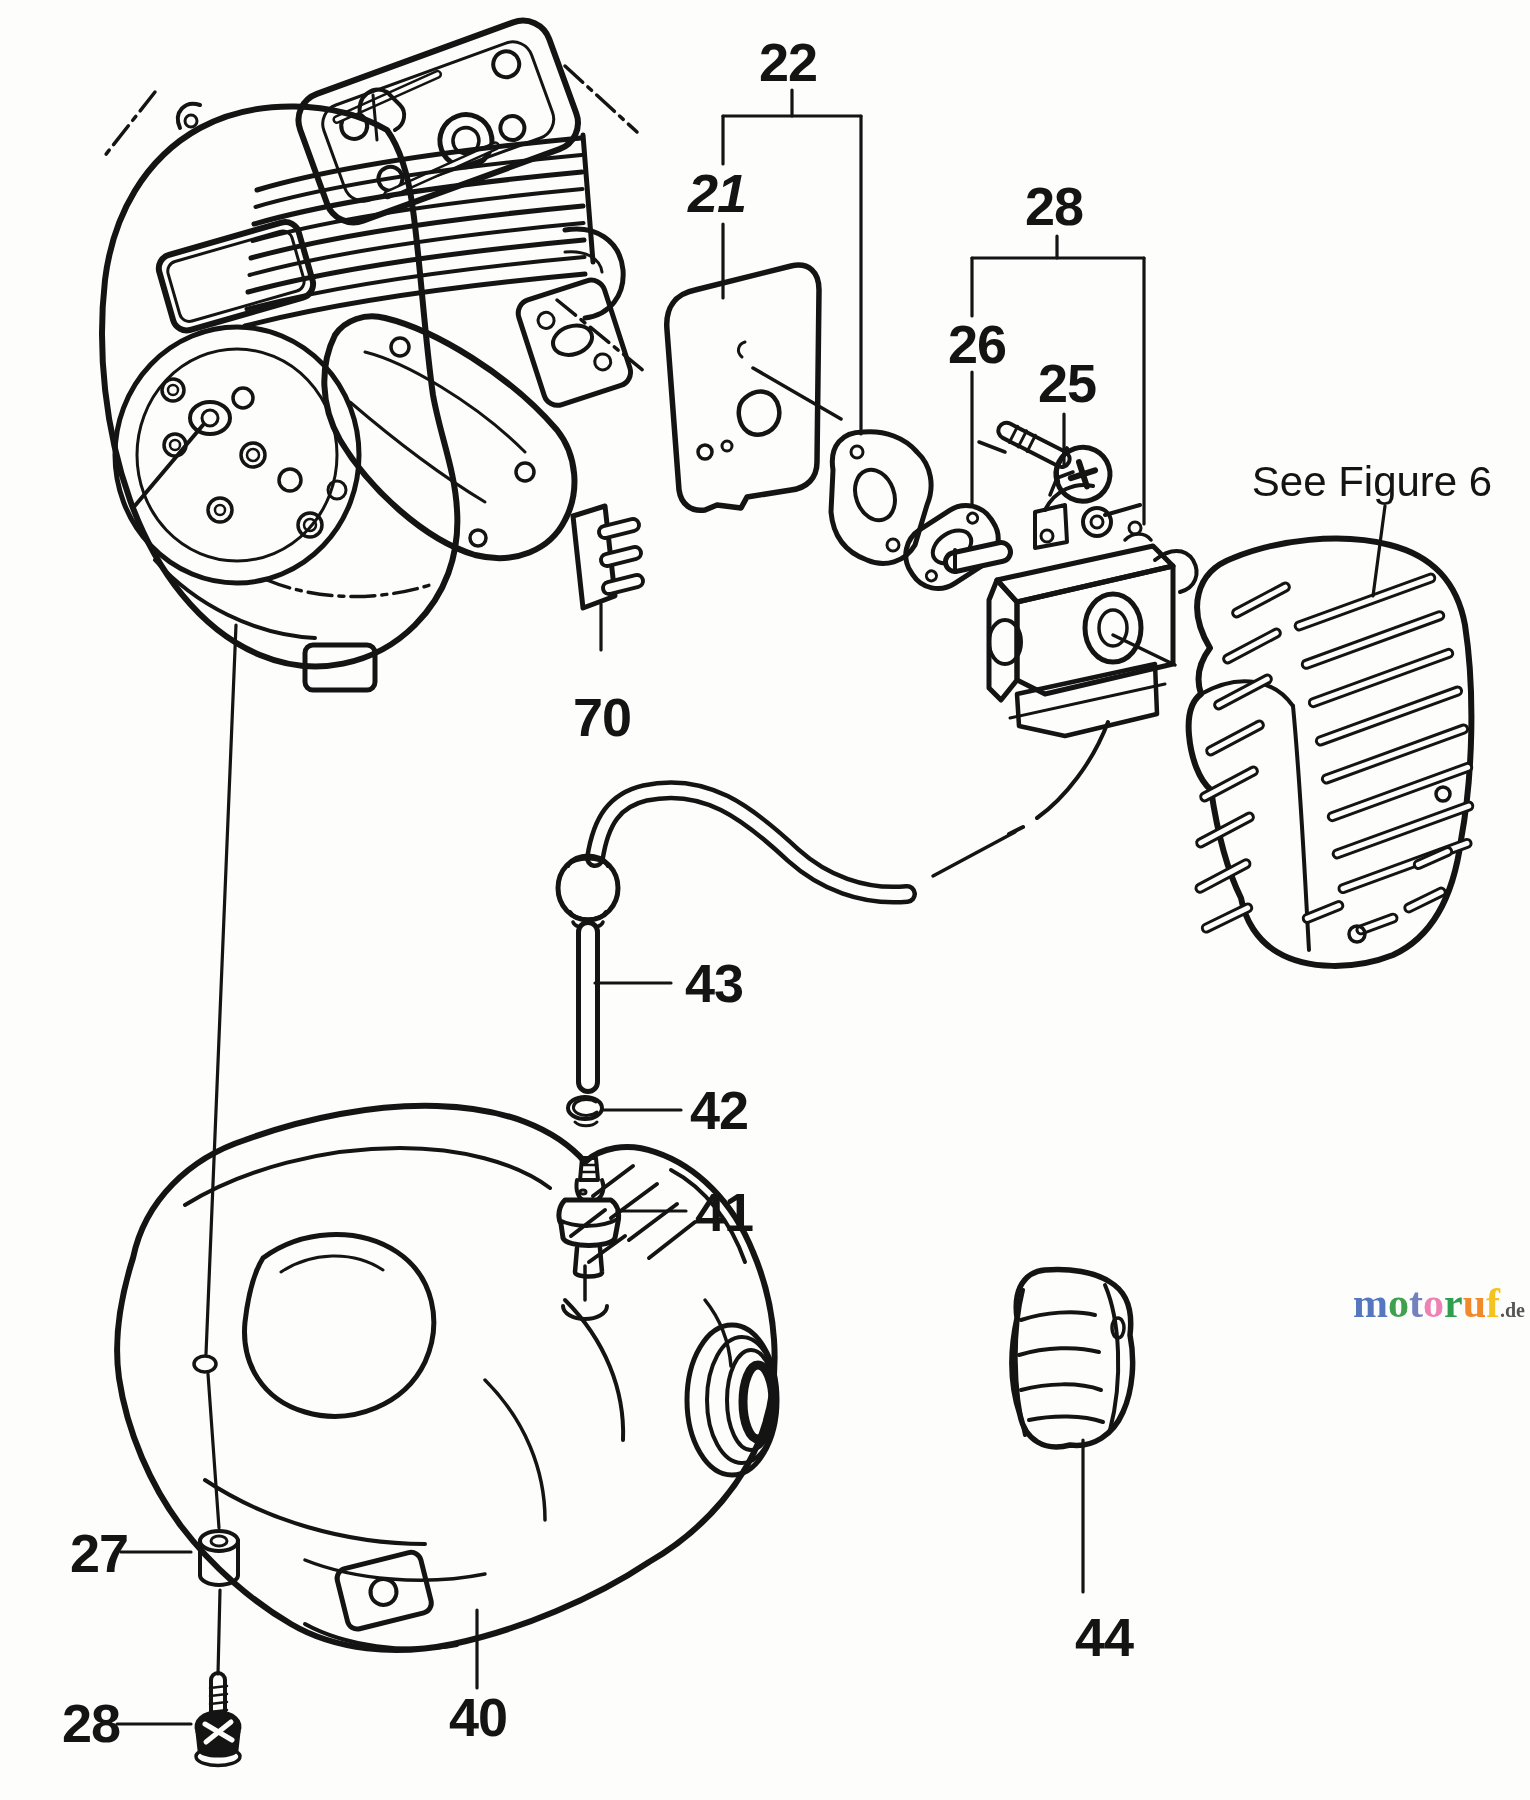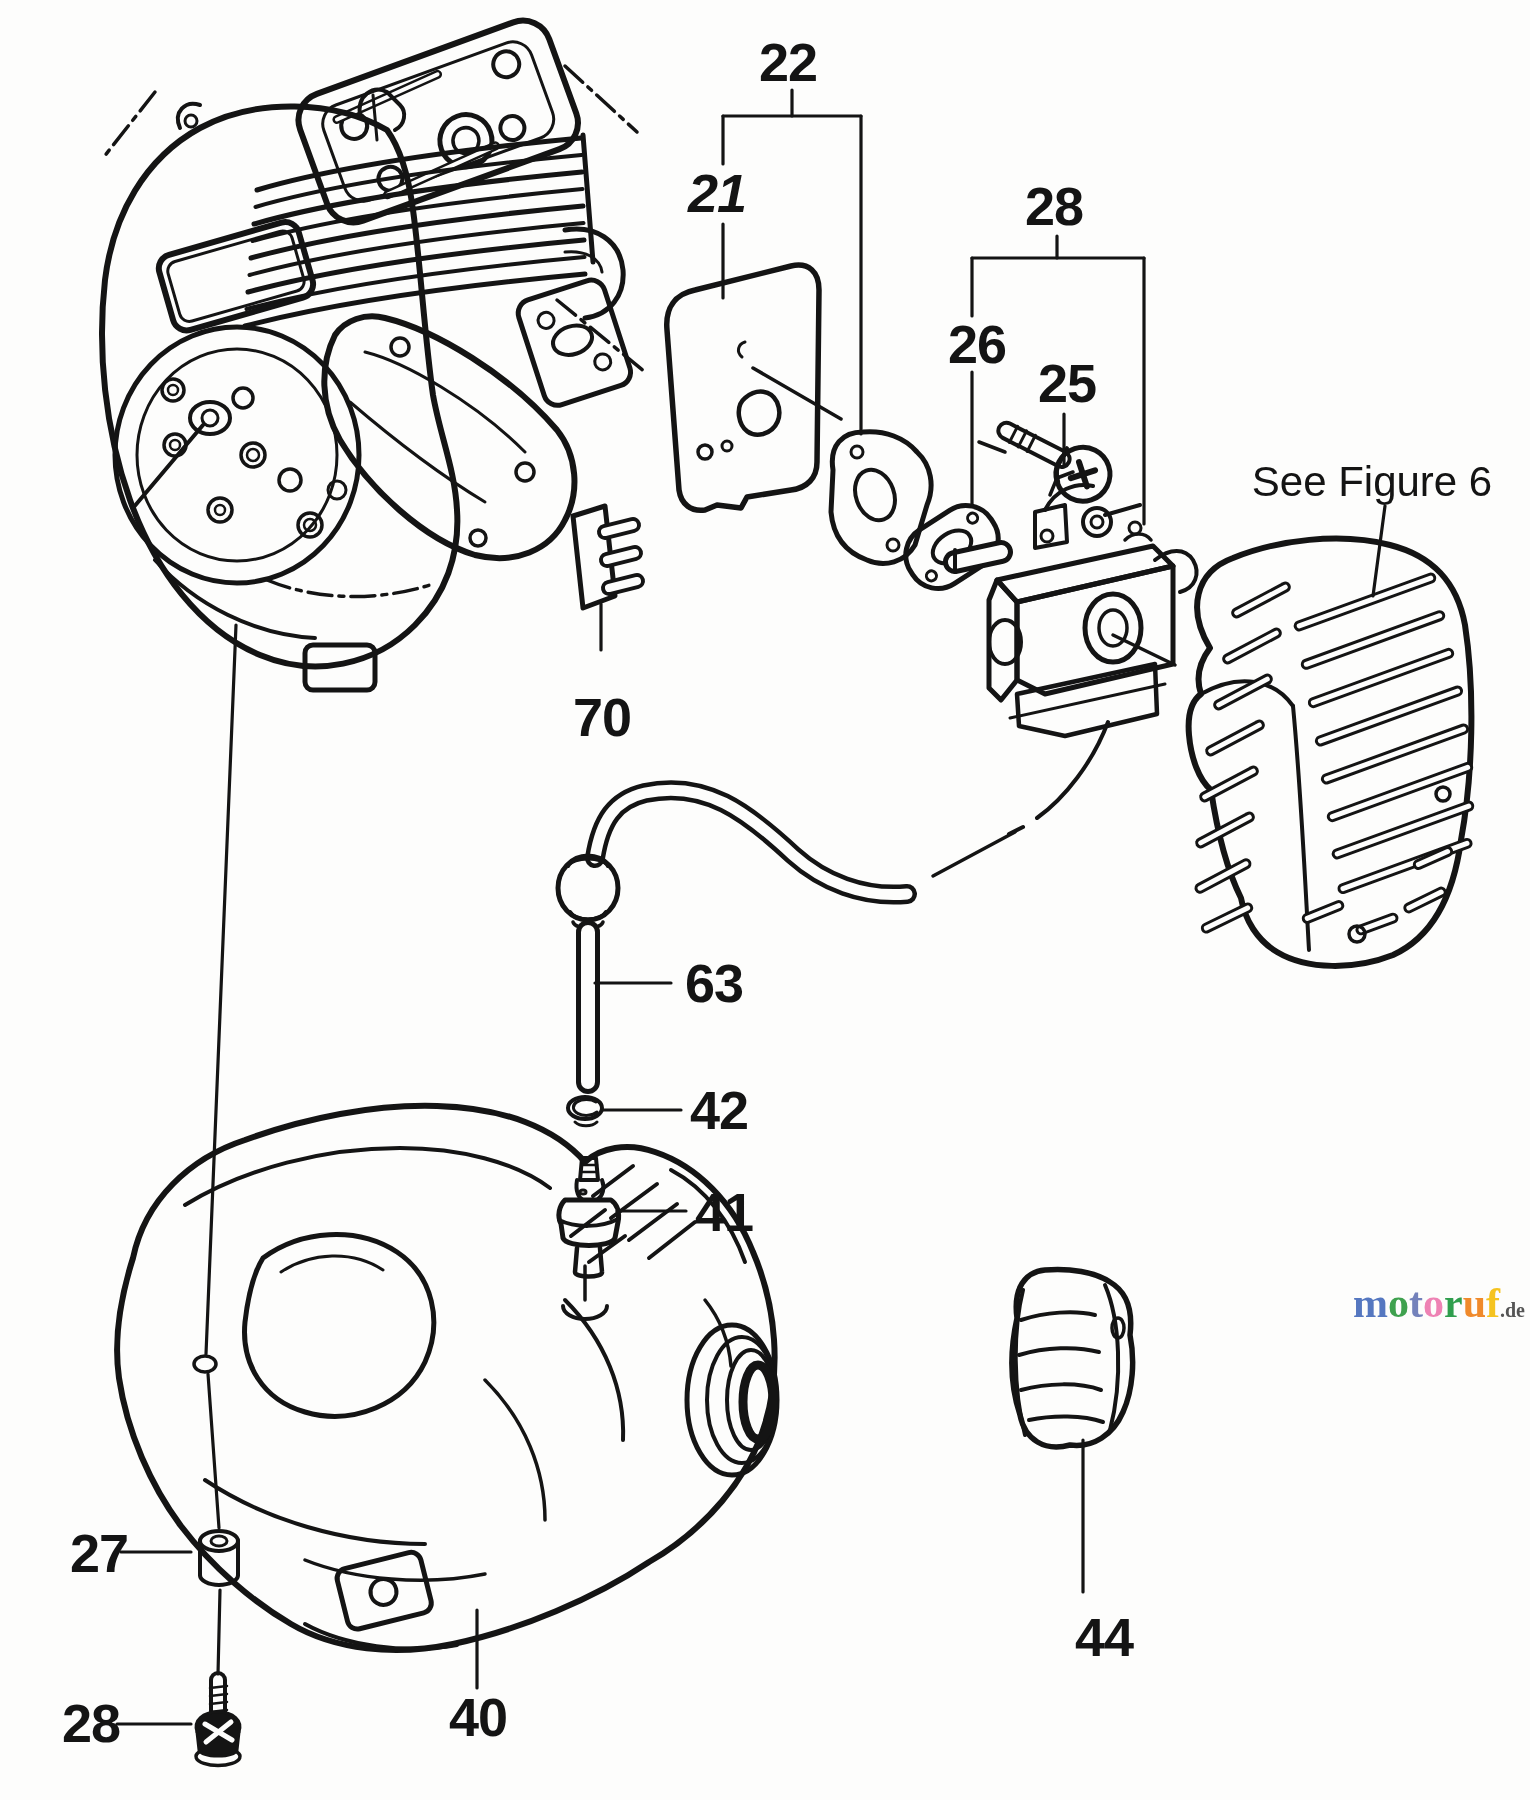--- a/index.html
+++ b/index.html
@@ -376,21 +376,21 @@
   </g>
 </svg>
 
 <div id="callouts">
       <div class="callout" style="left: 783px; top: 62px;">22</div>
       <div class="callout" style="left: 712px; top: 193px; font-style: italic;">21</div>
       <div class="callout" style="left: 1049px; top: 206px;">28</div>
       <div class="callout" style="left: 972px; top: 344px;">26</div>
       <div class="callout" style="left: 1062px; top: 383px;">25</div>
       <div class="callout" style="left: 597px; top: 677px; margin-top: 40px;">70</div>
-      <div class="callout" style="left: 709px; top: 983px;">63</div>
+      <div class="callout" style="left: 709px; top: 983px;">43</div>
       <div class="callout" style="left: 714px; top: 1110px; text-align: center;">42</div>
       <div class="callout" style="left: 719px; top: 1212px;">41</div>
       <div class="callout" style="left: 94px; top: 1553px;">27</div>
       <div class="callout" style="left: 86px; top: 1723px;">28</div>
       <div class="callout" style="left: 473px; top: 1717px;">40</div>
       <div class="callout" style="left: 1079px; top: 1637px; margin-left: 20px;">44</div>
       <div class="note" style="left: 1367px; top: 482px;">See Figure 6</div>
     </div>
 <div id="watermark"><span style="color: rgb(85, 119, 192);">m</span><span style="color: rgb(63, 161, 78);">o</span><span style="color: rgb(116, 130, 187);">t</span><span style="color: rgb(238, 130, 180);">o</span><span style="color: rgb(47, 158, 77);">r</span><span style="color: rgb(240, 138, 43);">u</span><span style="color: rgb(245, 195, 31);">f</span><span class="suffix" style="color: rgb(85, 85, 85);">.de</span></div>
 </div>

